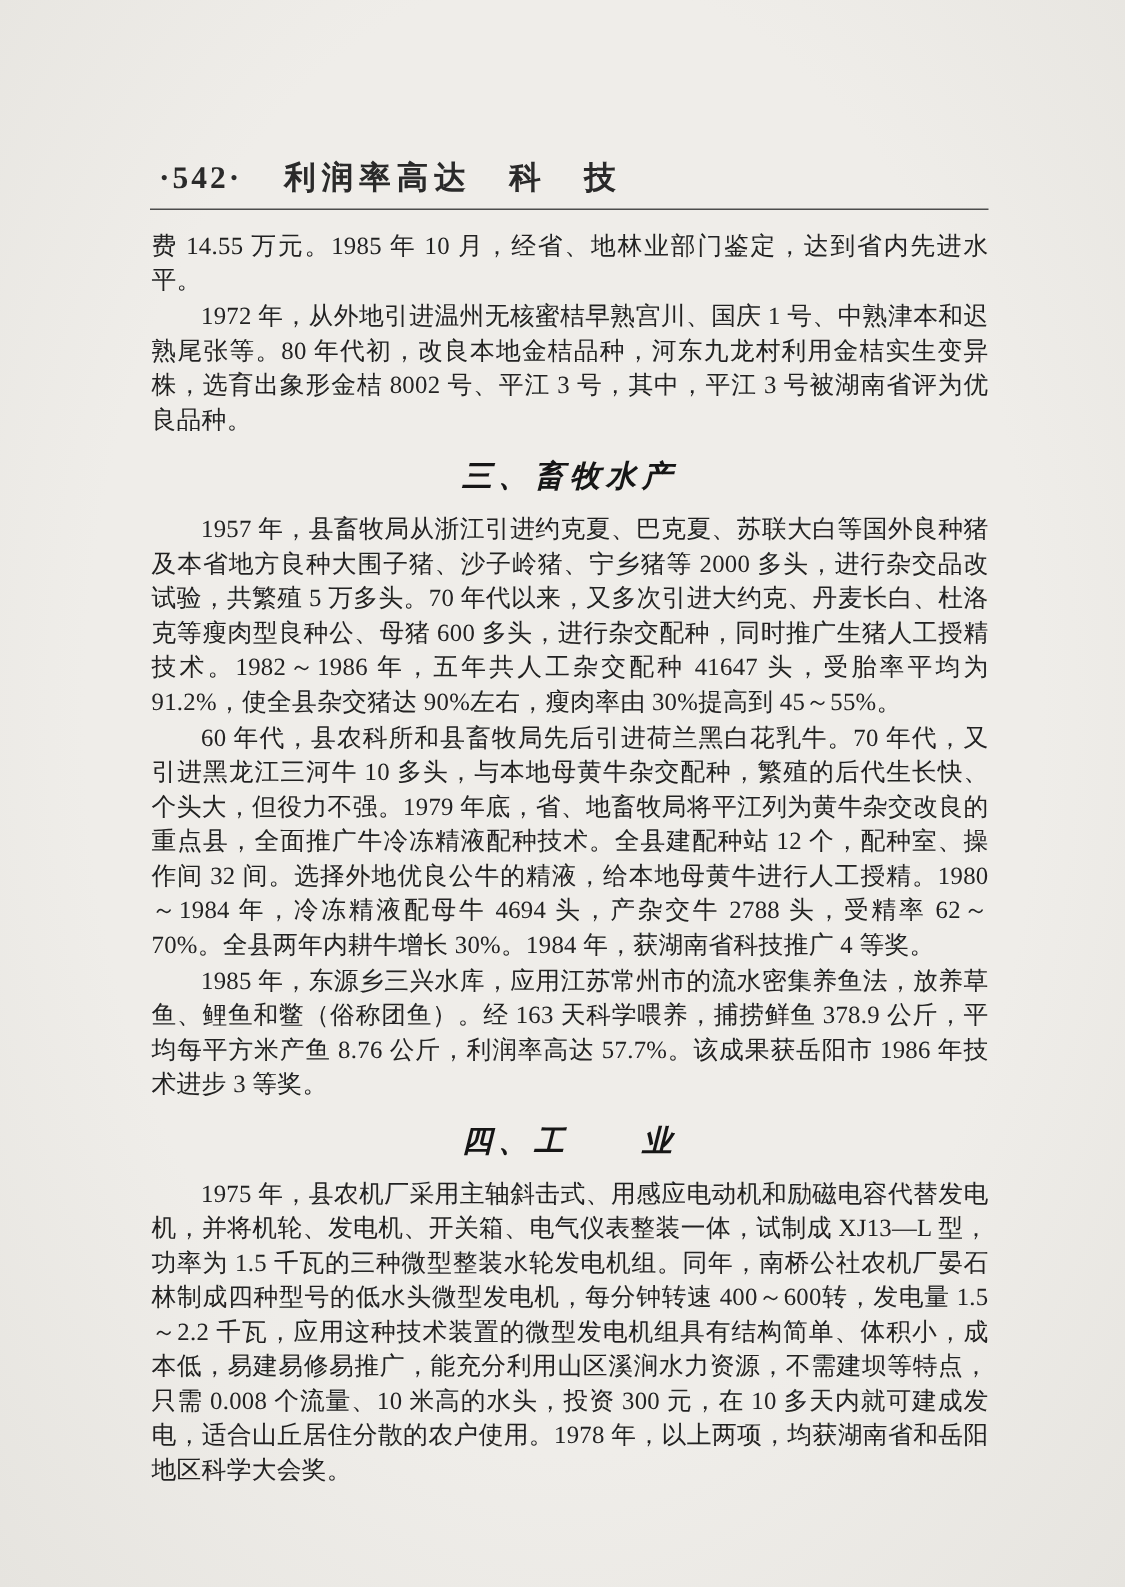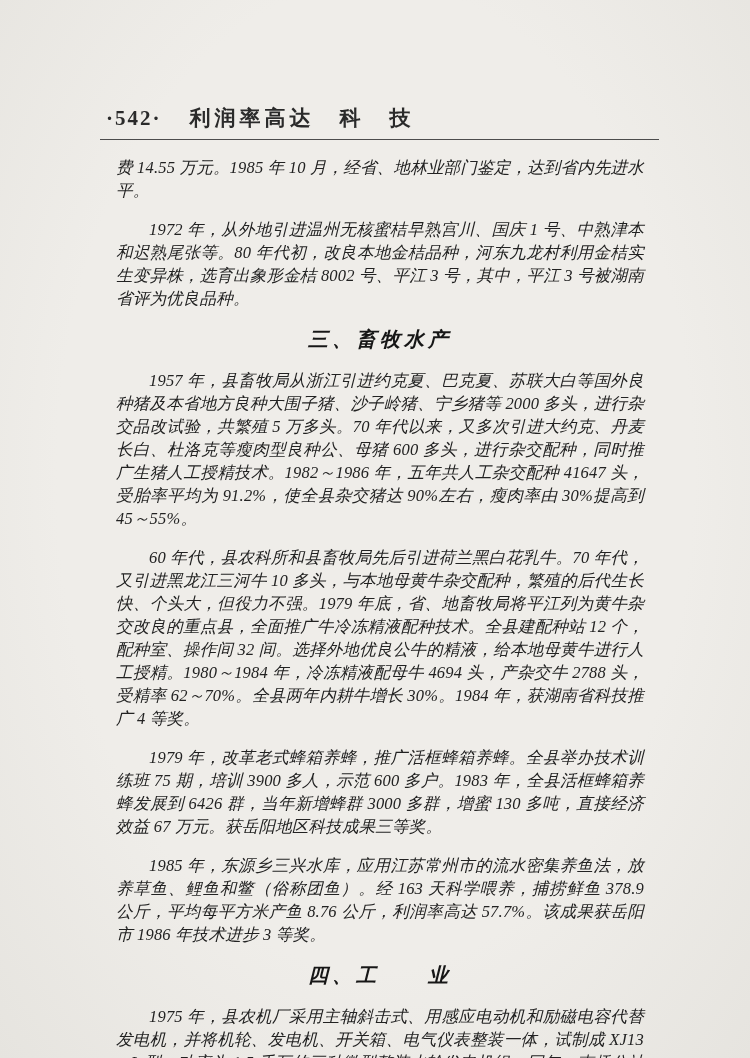--- a/index.html
+++ b/index.html
@@ -21,23 +21,23 @@
     font-size:21px; font-weight:bold; color:#2a2a2a;
     padding-left:6px; margin-bottom:7px;
   }
   .page-num { letter-spacing:2px; margin-right:28px; font-weight:600; }
   .chapter  { letter-spacing:4px; }
   .rule {
     border:0; border-top:1.6px solid #4c4c4c; margin:0 0 12px 0;
     width:559px;
   }
   .body-text p {
-    margin:16px; font-size:16.5px; line-height:23px;
+    margin:1px; font-size:16.5px; line-height:23px;
     text-align:justify; text-indent:2em;
-    color:#222; letter-spacing:0.2px;font-style:italic;
+    color:#222; letter-spacing:0.2px;
   }
   .body-text p.noindent { text-indent:0; }
   .body-text h2 {
     margin:13px 0 10px 0; font-size:20px; font-weight:bold;
     text-align:center; letter-spacing:4px; color:#161616;font-style:italic;
   }
 </style>
 </head>
 <body>
 
@@ -50,21 +50,20 @@
     </div>
     <hr class="rule">
 
     <div class="body-text">
       <p class="noindent">费 14.55 万元。1985 年 10 月，经省、地林业部门鉴定，达到省内先进水平。</p>
       <p>1972 年，从外地引进温州无核蜜桔早熟宫川、国庆 1 号、中熟津本和迟熟尾张等。80 年代初，改良本地金桔品种，河东九龙村利用金桔实生变异株，选育出象形金桔 8002 号、平江 3 号，其中，平江 3 号被湖南省评为优良品种。</p>
 
       <h2>三、畜牧水产</h2>
       <p>1957 年，县畜牧局从浙江引进约克夏、巴克夏、苏联大白等国外良种猪及本省地方良种大围子猪、沙子岭猪、宁乡猪等 2000 多头，进行杂交品改试验，共繁殖 5 万多头。70 年代以来，又多次引进大约克、丹麦长白、杜洛克等瘦肉型良种公、母猪 600 多头，进行杂交配种，同时推广生猪人工授精技术。1982～1986 年，五年共人工杂交配种 41647 头，受胎率平均为 91.2%，使全县杂交猪达 90%左右，瘦肉率由 30%提高到 45～55%。</p>
       <p>60 年代，县农科所和县畜牧局先后引进荷兰黑白花乳牛。70 年代，又引进黑龙江三河牛 10 多头，与本地母黄牛杂交配种，繁殖的后代生长快、个头大，但役力不强。1979 年底，省、地畜牧局将平江列为黄牛杂交改良的重点县，全面推广牛冷冻精液配种技术。全县建配种站 12 个，配种室、操作间 32 间。选择外地优良公牛的精液，给本地母黄牛进行人工授精。1980～1984 年，冷冻精液配母牛 4694 头，产杂交牛 2788 头，受精率 62～70%。全县两年内耕牛增长 30%。1984 年，获湖南省科技推广 4 等奖。</p>
-      <p>1979 年，改革老式蜂箱养蜂，推广活框蜂箱养蜂。全县举办技术训练班 75 期，培训 3900 多人，示范 600 多户。1983 年，全县活框蜂箱养蜂发展到 6426 群，当年新增蜂群 3000 多群，增蜜 130 多吨，直接经济效益 67 万元。获岳阳地区科技成果三等奖。</p>
       <p>1985 年，东源乡三兴水库，应用江苏常州市的流水密集养鱼法，放养草鱼、鲤鱼和鳖（俗称团鱼）。经 163 天科学喂养，捕捞鲜鱼 378.9 公斤，平均每平方米产鱼 8.76 公斤，利润率高达 57.7%。该成果获岳阳市 1986 年技术进步 3 等奖。</p>
 
       <h2>四、工　　业</h2>
       <p>1975 年，县农机厂采用主轴斜击式、用感应电动机和励磁电容代替发电机，并将机轮、发电机、开关箱、电气仪表整装一体，试制成 XJ13—L 型，功率为 1.5 千瓦的三种微型整装水轮发电机组。同年，南桥公社农机厂晏石林制成四种型号的低水头微型发电机，每分钟转速 400～600转，发电量 1.5～2.2 千瓦，应用这种技术装置的微型发电机组具有结构简单、体积小，成本低，易建易修易推广，能充分利用山区溪涧水力资源，不需建坝等特点，只需 0.008 个流量、10 米高的水头，投资 300 元，在 10 多天内就可建成发电，适合山丘居住分散的农户使用。1978 年，以上两项，均获湖南省和岳阳地区科学大会奖。</p>
 
     </div>
 
   </div>
 </div>
 

